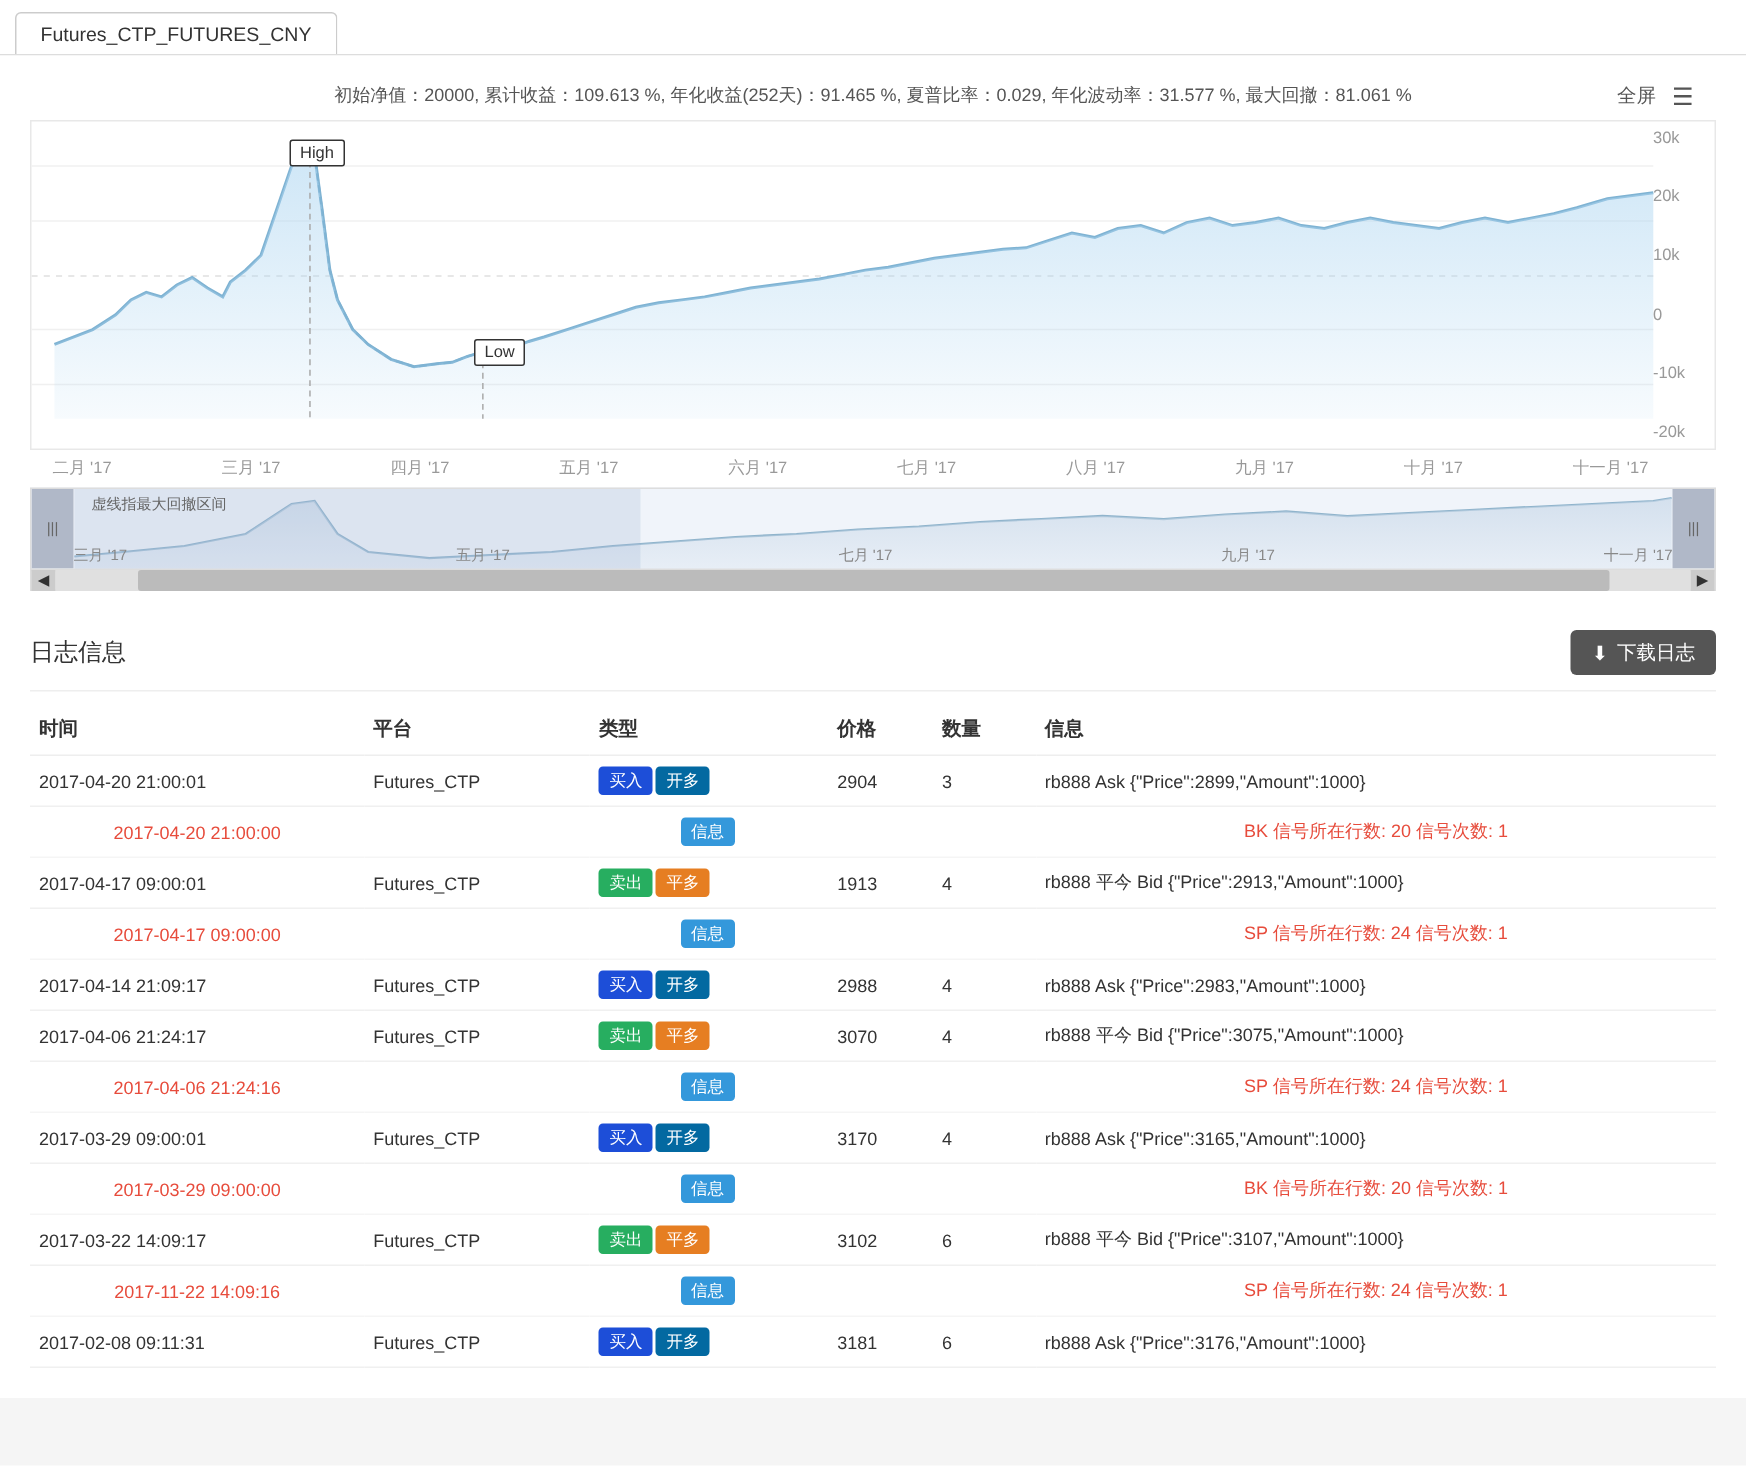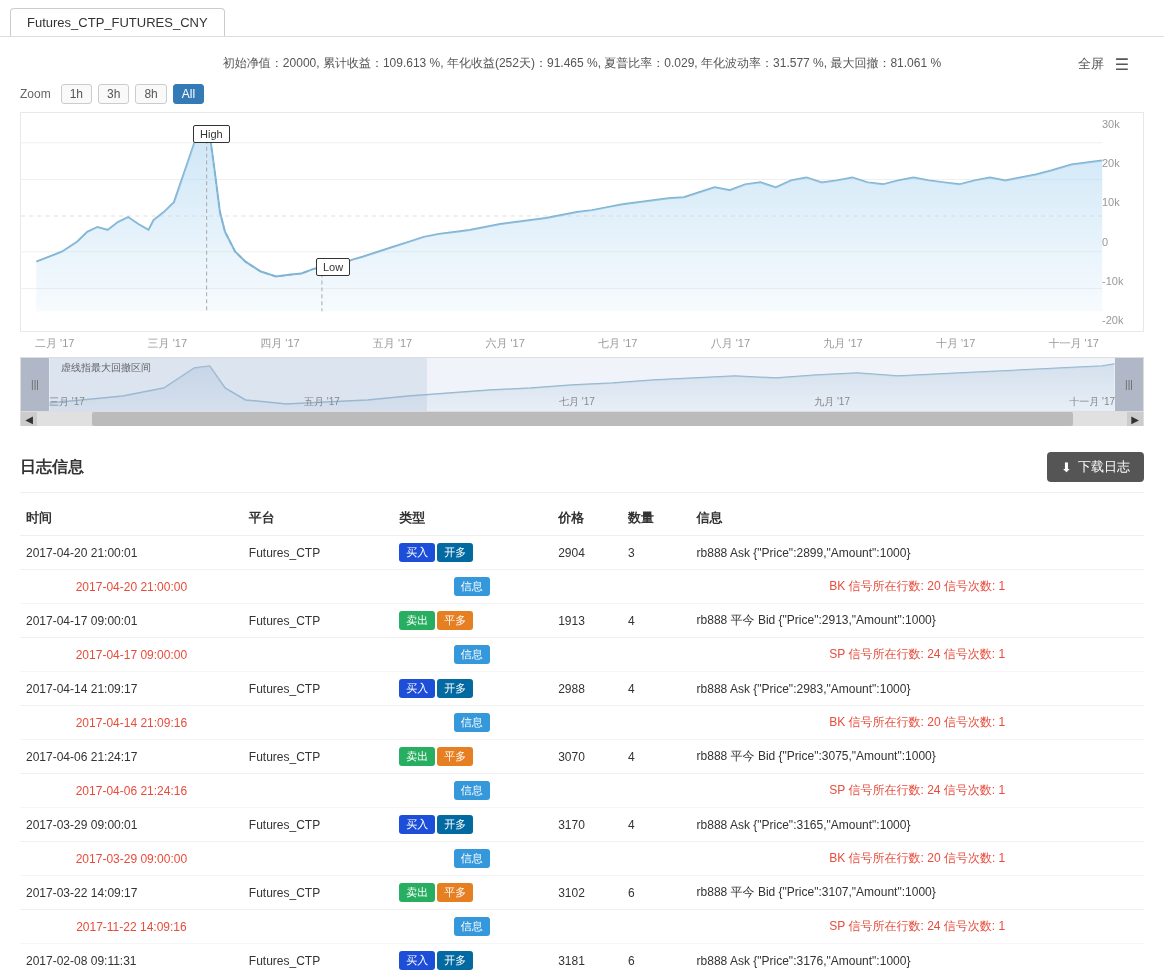--- a/index.html
+++ b/index.html
@@ -178,21 +178,21 @@
 
     .log-header {
       display: flex;
       justify-content: space-between;
       align-items: center;
       padding: 10px 0;
       border-bottom: 1px solid #eee;
     }
     .log-title {
       font-size: 16px;
-      font-weight: bold;
+      font-weight: normal;
       color: #333;
     }
     .download-btn {
       background: #555;
       color: #fff;
       border: none;
       padding: 6px 14px;
       border-radius: 4px;
       cursor: pointer;
       font-size: 13px;
@@ -249,27 +249,20 @@
 </div>
 
 <div class="main-content">
 
   <div class="stats-bar">
     <span>初始净值：20000, 累计收益：109.613 %, 年化收益(252天)：91.465 %, 夏普比率：0.029, 年化波动率：31.577 %, 最大回撤：81.061 %</span>
     <span class="fullscreen-btn">全屏</span>
     <span class="menu-btn">☰</span>
   </div>
 
-  <div class="zoom-bar">
-    <span class="zoom-label">Zoom</span>
-    <button class="zoom-btn">1h</button>
-    <button class="zoom-btn">3h</button>
-    <button class="zoom-btn">8h</button>
-    <button class="zoom-btn active">All</button>
-  </div>
 
   <div class="chart-container">
     <svg class="chart-svg" viewBox="0 0 1100 220" preserveAspectRatio="none">
 
       <line x1="0" y1="30" x2="1060" y2="30" stroke="#f0f0f0" stroke-width="1"></line>
       <line x1="0" y1="67" x2="1060" y2="67" stroke="#f0f0f0" stroke-width="1"></line>
       <line x1="0" y1="104" x2="1060" y2="104" stroke="#e0e0e0" stroke-width="1" stroke-dasharray="4,4"></line>
       <line x1="0" y1="140" x2="1060" y2="140" stroke="#f0f0f0" stroke-width="1"></line>
       <line x1="0" y1="177" x2="1060" y2="177" stroke="#f0f0f0" stroke-width="1"></line>
 
@@ -417,28 +410,20 @@
             <td class="time-link">SP 信号所在行数: 24 信号次数: 1</td>
           </tr>
           <tr>
             <td>2017-04-14 21:09:17</td>
             <td>Futures_CTP</td>
             <td><span class="badge badge-buy">买入</span><span class="badge badge-open">开多</span></td>
             <td>2988</td>
             <td>4</td>
             <td>rb888 Ask {"Price":2983,"Amount":1000}</td>
           </tr>
-          <tr class="info-row">
-            <td class="time-link">2017-04-14 21:09:16</td>
-            <td></td>
-            <td><span class="badge badge-info">信息</span></td>
-            <td class="time-link"></td>
-            <td></td>
-            <td class="time-link">BK 信号所在行数: 20 信号次数: 1</td>
-          </tr>
           <tr>
             <td>2017-04-06 21:24:17</td>
             <td>Futures_CTP</td>
             <td><span class="badge badge-sell">卖出</span><span class="badge badge-close">平多</span></td>
             <td>3070</td>
             <td>4</td>
             <td>rb888 平今 Bid {"Price":3075,"Amount":1000}</td>
           </tr>
           <tr class="info-row">
             <td class="time-link">2017-04-06 21:24:16</td>

